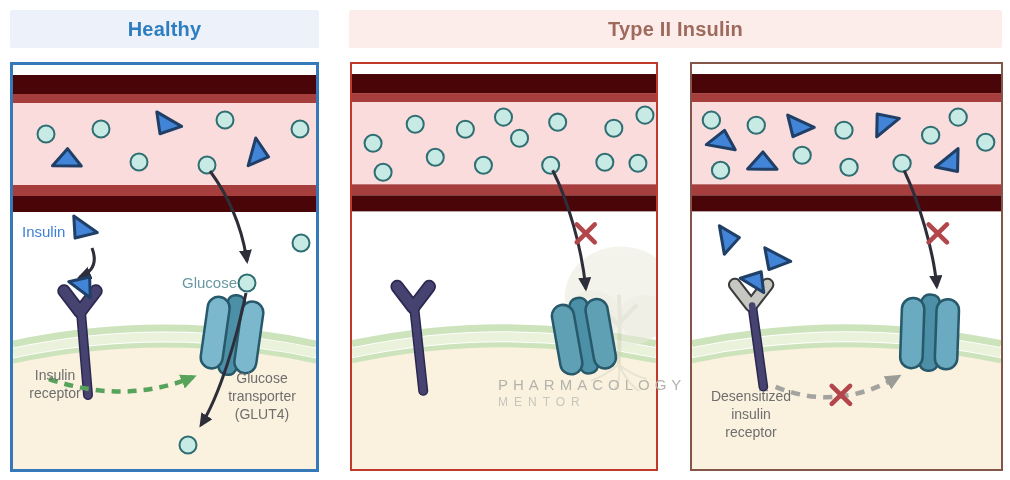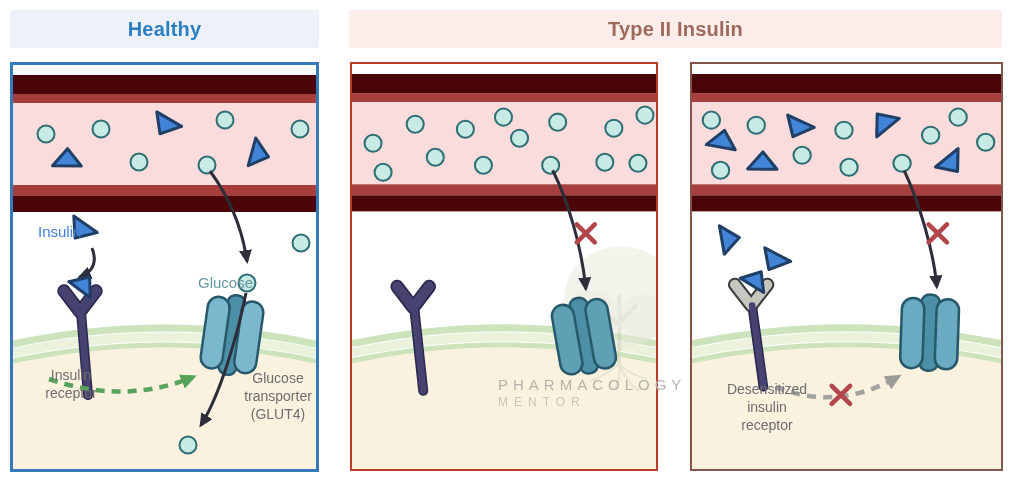--- a/index.html
+++ b/index.html
@@ -14,26 +14,26 @@
   .t-healthy { color:#2e7fc1; }
   .t-type1 { color:#c23a30; }
   .t-type2 { color:#9d6a5c; }
 
   .panel { position:absolute; top:62px; background:#ffffff; }
   .panel svg { position:absolute; left:0; top:0; width:100%; height:100%; display:block; }
   .p1 { left:10px;  width:309px; height:410px; border:3px solid #3579b8; }
   .p2 { left:350px; width:308px; height:409px; border:2.5px solid #c0392b; }
   .p3 { left:690px; width:313px; height:409px; border:2.5px solid #84564a; }
 
-  .lbl { position:absolute; line-height:18px; font-size:14px; color:#6e6e6e; text-align:center;margin-left:16px; }
+  .lbl { position:absolute; line-height:18px; font-size:14px; color:#6e6e6e; text-align:center; }
   .lbl-insulin { left:9px; top:158px; width:56px; text-align:left; color:#3f7fd6; font-size:15px; }
   .lbl-glucose { left:148px; top:209px; width:76px; text-align:right; color:#68989f; font-size:15px; }
   .lbl-receptor { left:0px; top:301px; width:84px; }
   .lbl-glut4 { left:192px; top:304px; width:114px; }
-  .lbl-desens { left:0px; top:316px; width:118px; }
+  .lbl-desens { left:0px; top:323px; width:118px; }
 
   .watermark { position:absolute; left:498px; top:376px; width:214px; text-align:left; z-index:6; pointer-events:none; }
   .wm1 { font-size:15px; letter-spacing:5px; color:#b3b3ab; font-weight:500; }
   .wm2 { font-size:12px; letter-spacing:6px; color:#c6c6bd; font-weight:500; margin-top:2px; }
 </style>
 </head>
 <body>
 
 <div class="stage">
 

